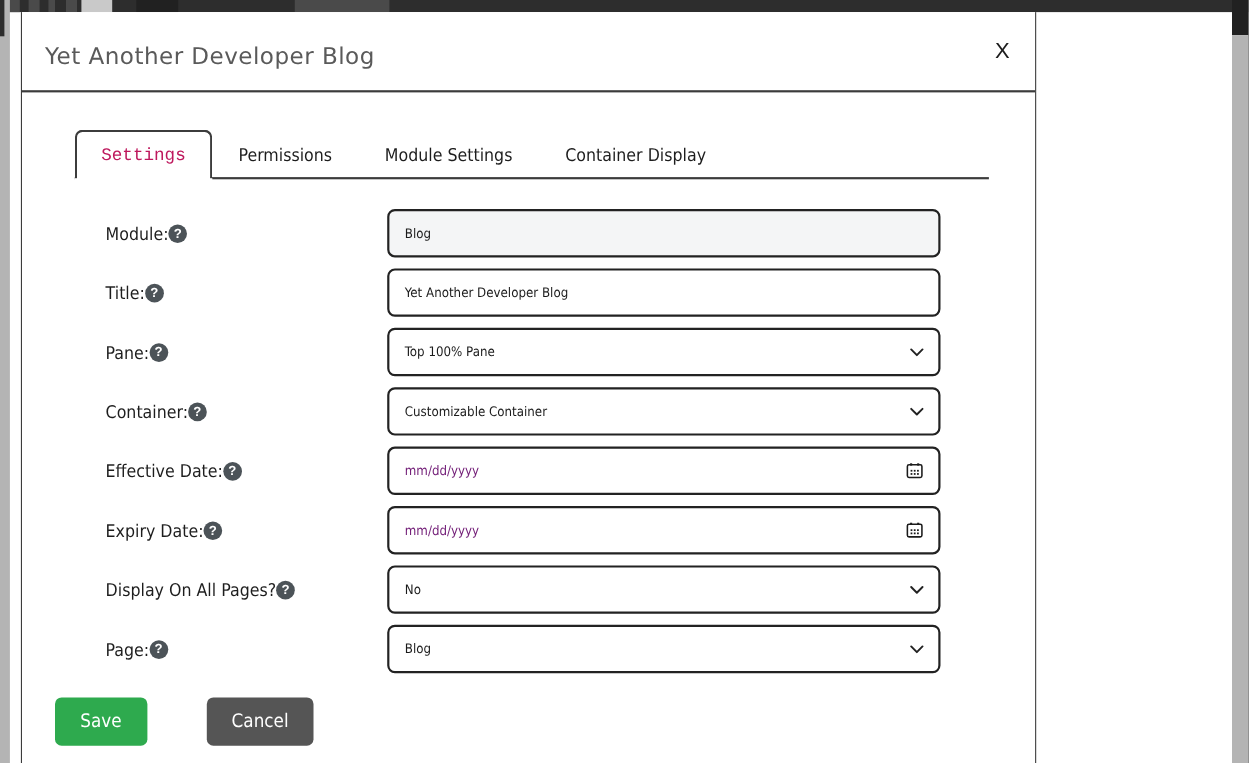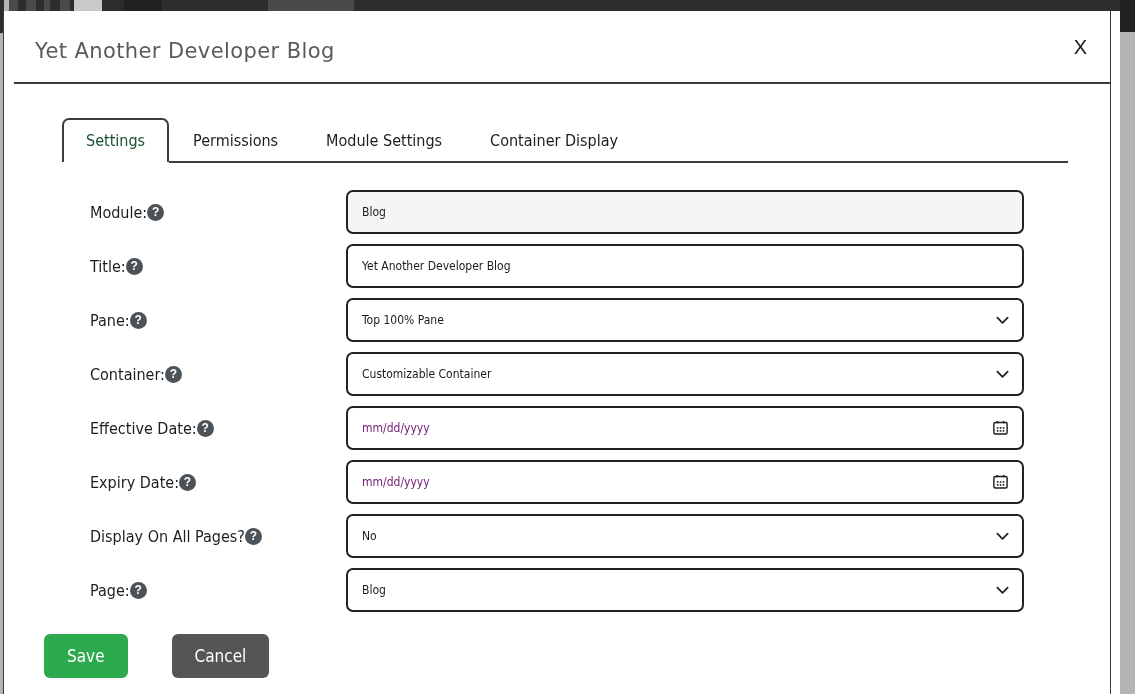--- a/index.html
+++ b/index.html
@@ -62,32 +62,31 @@
   .right-top-dark {
     position: absolute;
     right: 0; top: 0;
     width: 15px; height: 32px;
     background: #212121;
   }
 
   
   .modal {
     position: absolute;
-    left: 3px;
+    left: 19px;
     top: 11px;
-    width: 1108px;
+    width: 923px;
     height: 683px;
     background: #ffffff;
     border: 1px solid #3c3c3c;
     border-top: none;
     border-bottom: none;
     box-sizing: border-box;
     border-radius: 0 0 0 0;
     overflow: hidden;
-    padding-left: 10px;
   }
   .modal-header {
     position: relative;
     height: 73px;
     border-bottom: 2px solid #3c3c3c;
     box-sizing: border-box;
   }
   .modal-title {
     position: absolute;
     left: 21px;
@@ -145,24 +144,25 @@
     line-height: 1;
     cursor: pointer;
     white-space: nowrap;
     border: 2px solid transparent;
     border-bottom: none;
     box-sizing: border-box;
     background: transparent;
     position: relative;
   }
   .tab.active {
-    color: #14532d;
+    color: #be185d;
     border-color: #3c3c3c;
     border-radius: 7px 7px 0 0;
     background: #ffffff;
+    font-family: Liberation Mono, monospace;
   }
   .tab.active::after {
     content: "";
     position: absolute;
     left: -2px; right: -2px;
     bottom: -2px;
     height: 3px;
     background: #ffffff;
   }
 
@@ -247,20 +247,21 @@
     transform: translateY(-50%);
     width: 17px;
     height: 17px;
     cursor: pointer;
   }
 
   
   .footer {
     padding: 17px 0 0 30px;
     display: flex;
+    gap: 10px;
   }
   .btn {
     font-family: "DejaVu Sans Condensed", "Liberation Sans", sans-serif;
     font-size: 17px;
     color: #ffffff;
     border: none;
     border-radius: 6px;
     padding: 12px 23px;
     cursor: pointer;
     line-height: 1.2;

